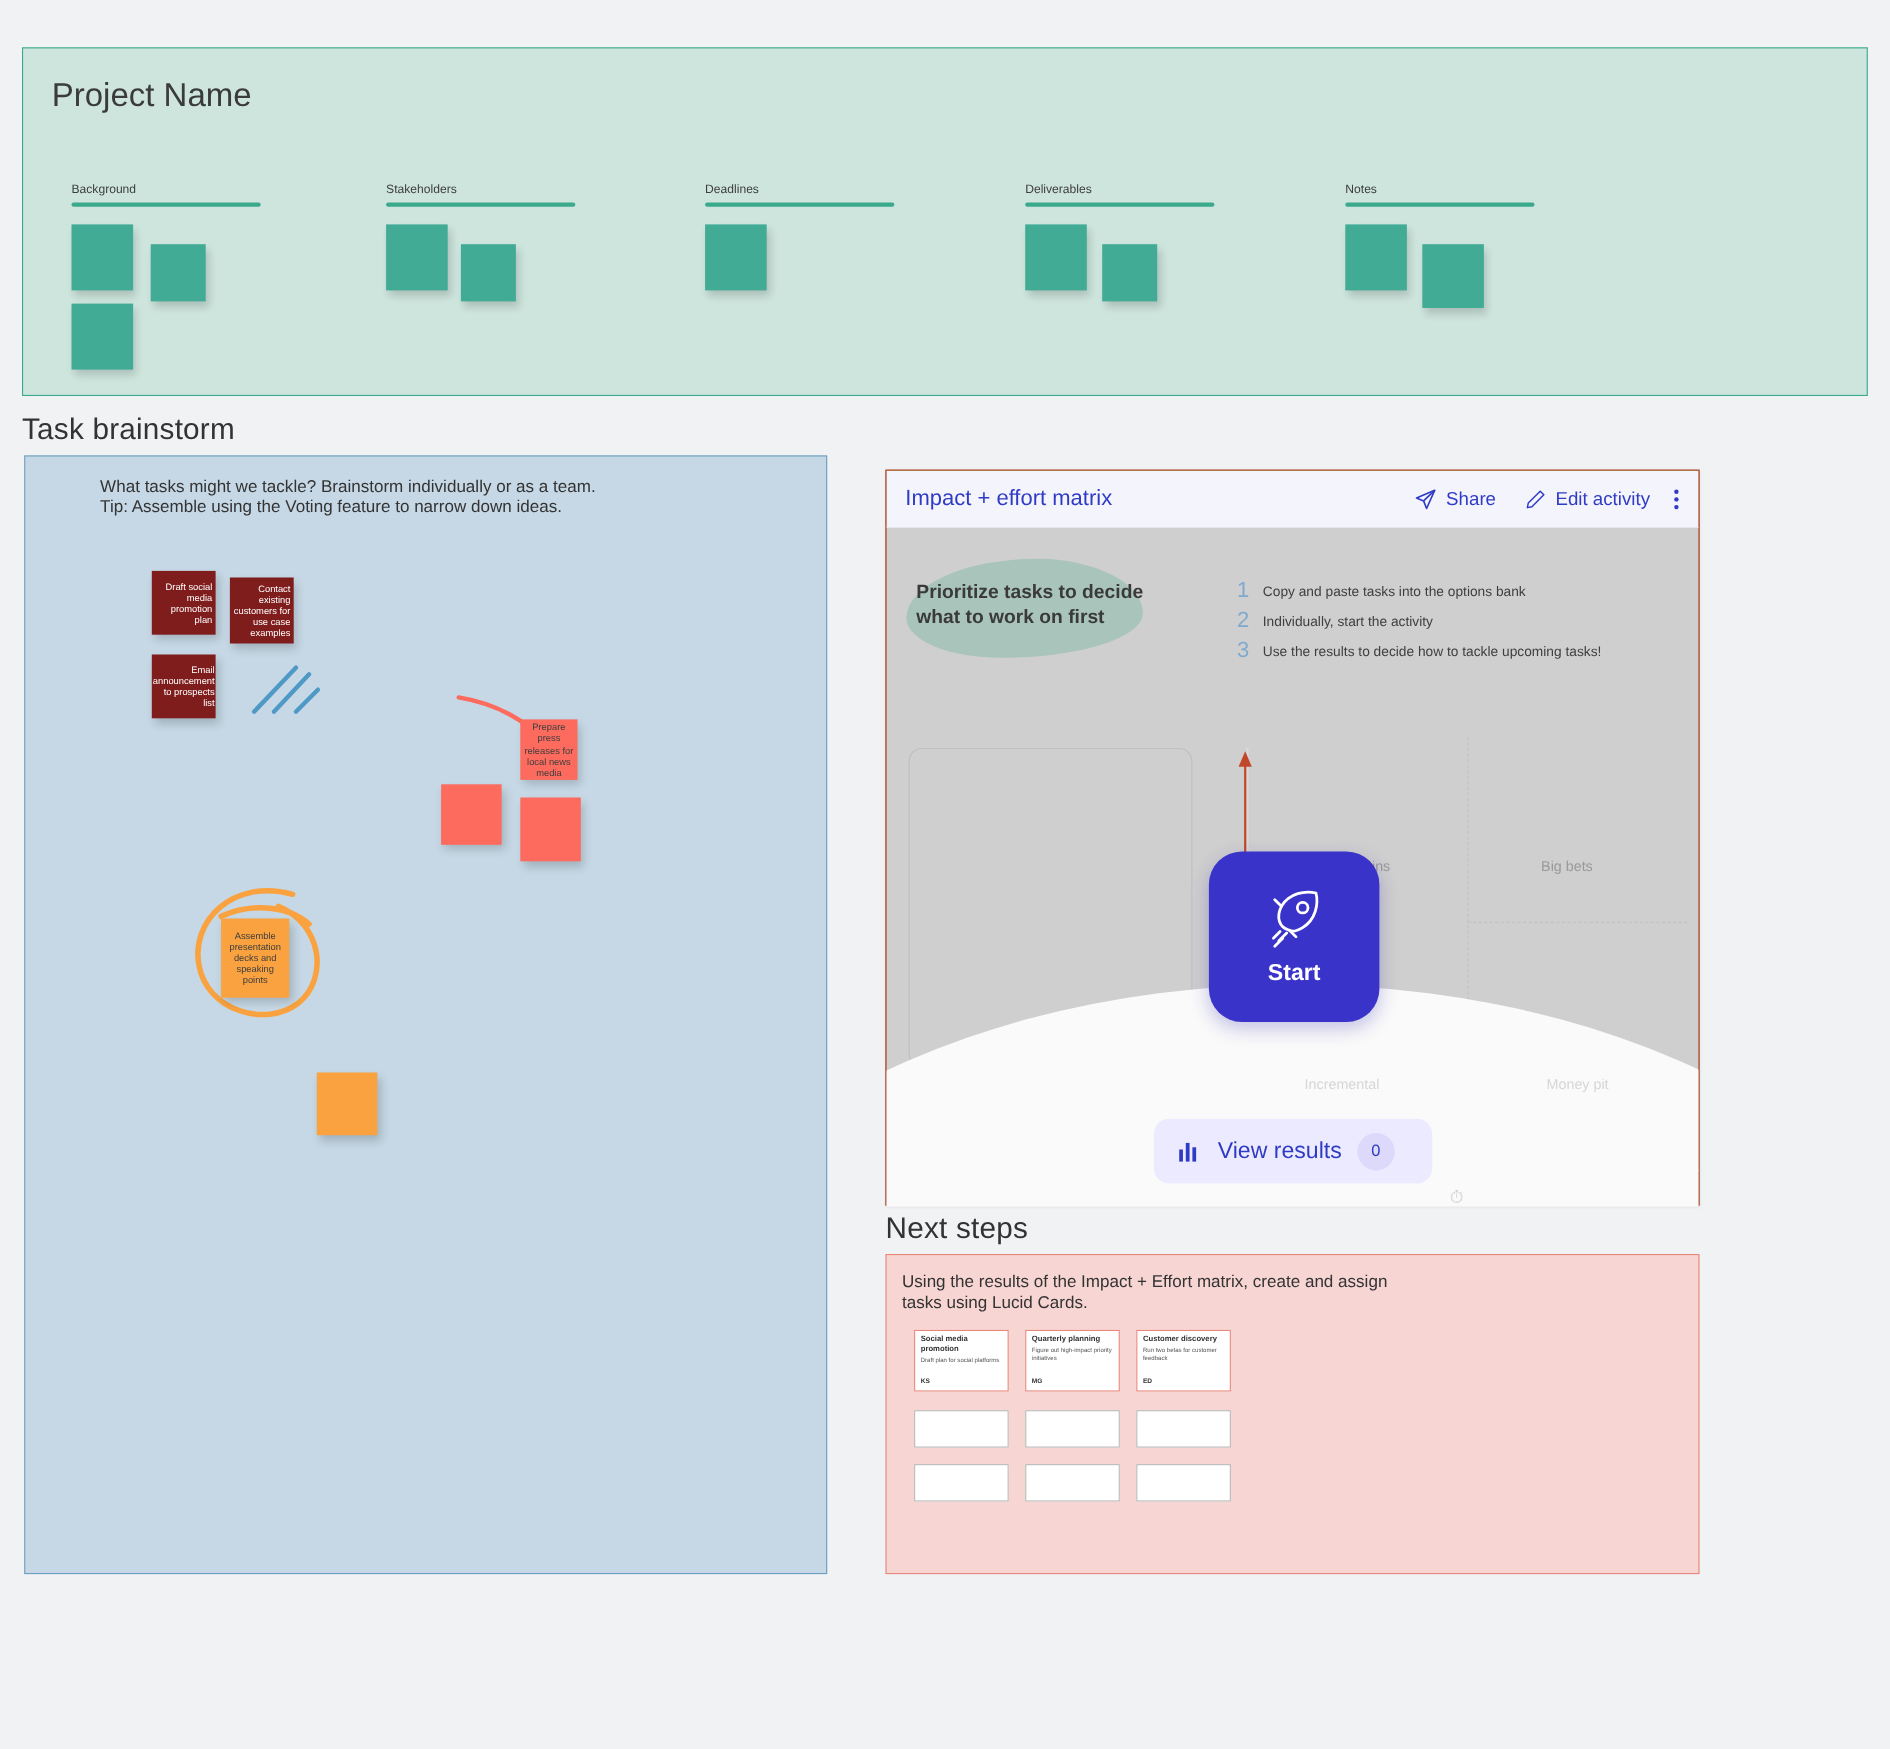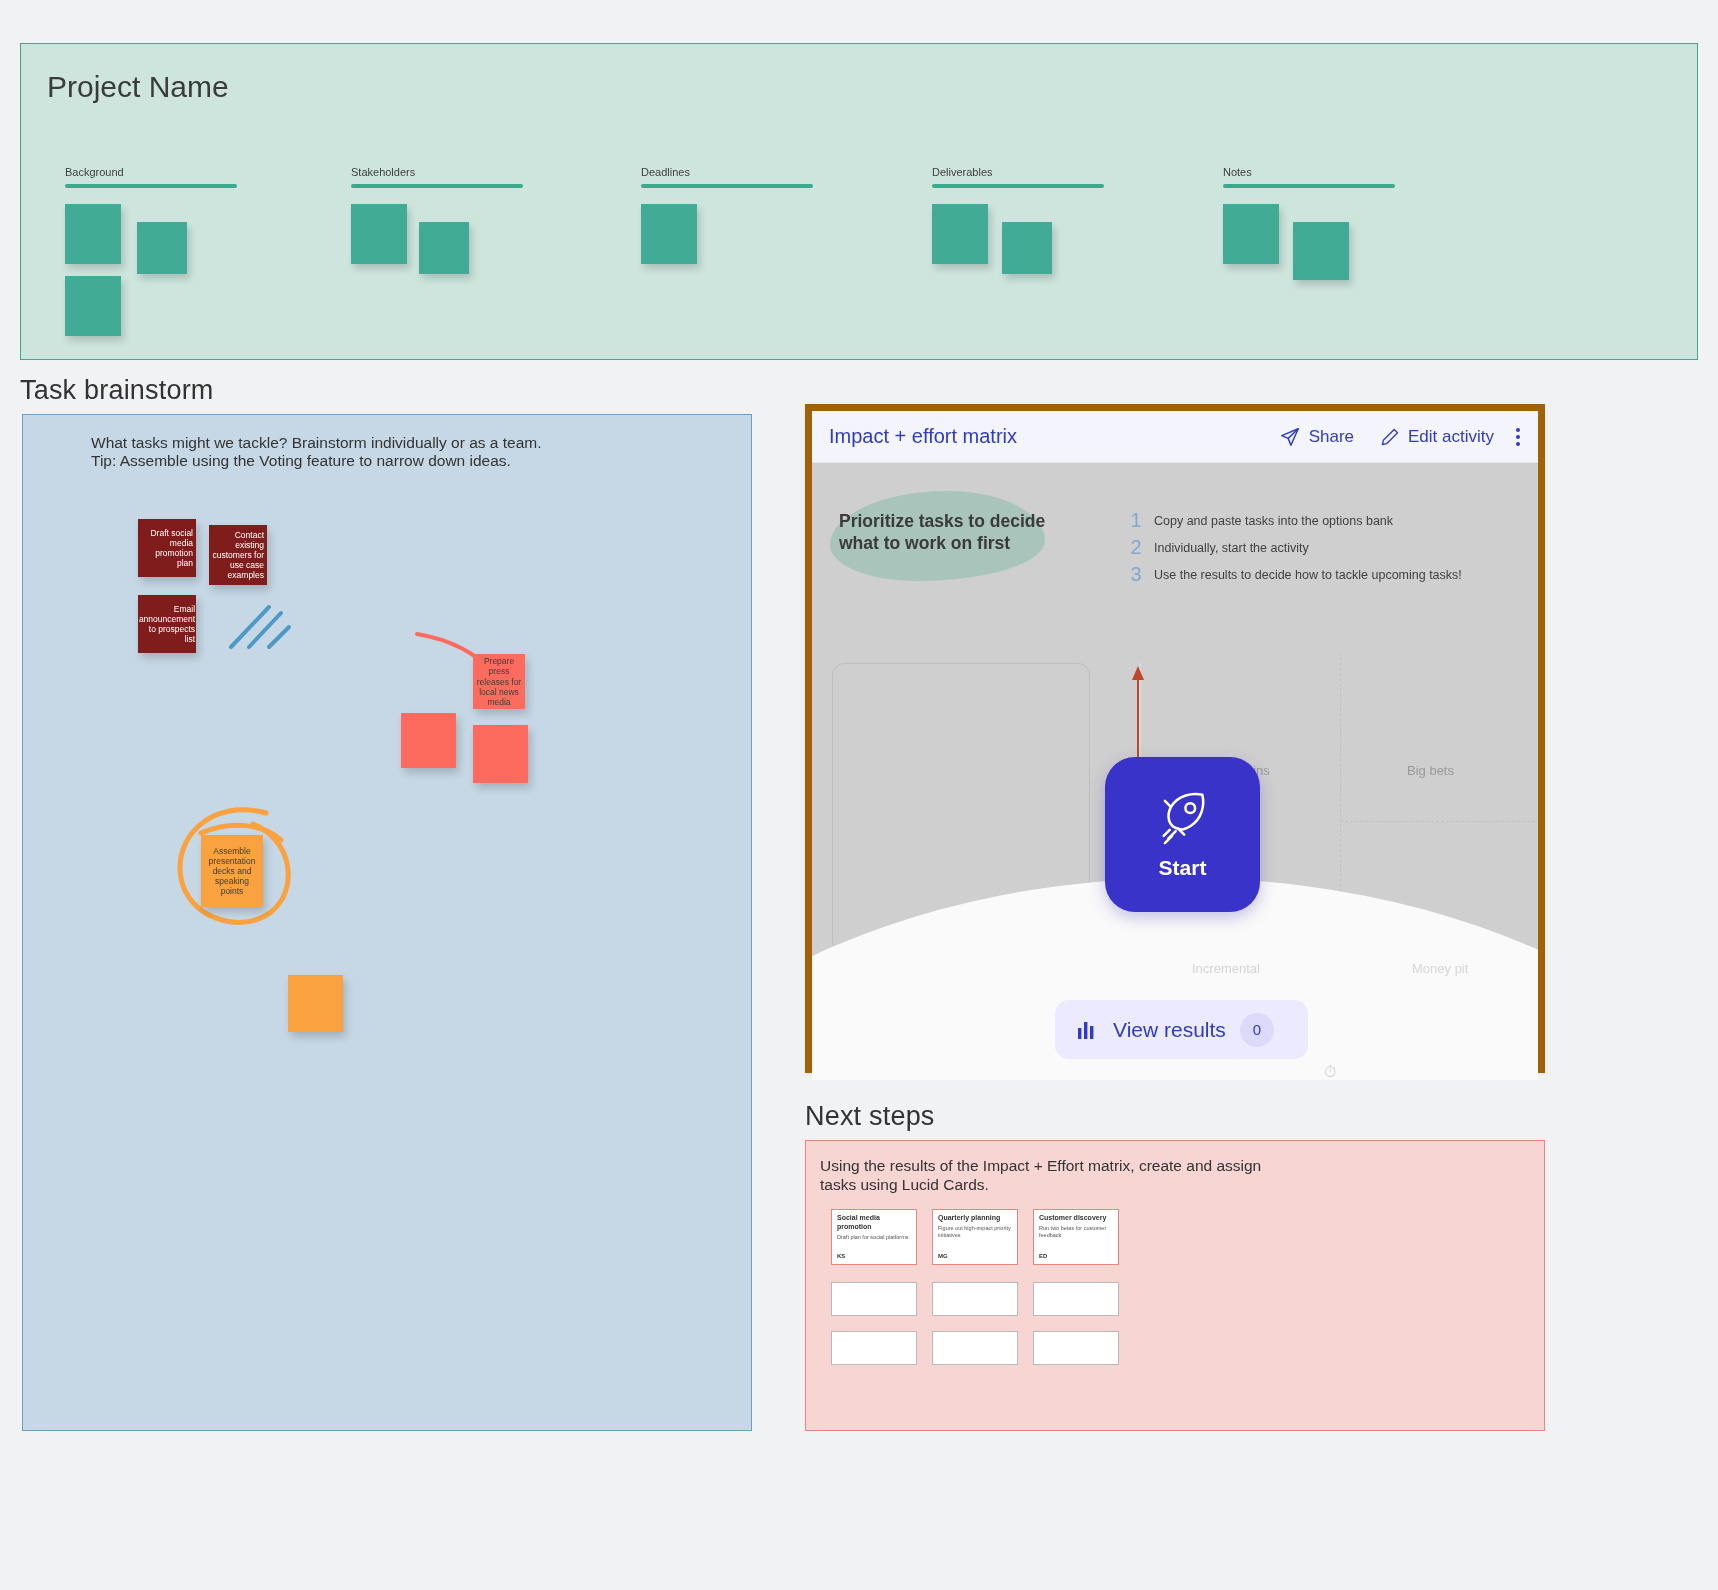--- a/index.html
+++ b/index.html
@@ -66,24 +66,24 @@
     line-height:1.18;
     padding:3px;
   }
   .sticky.blue{ background:#7f1d1d; color:#ffffff; font-size:8.5px;text-align:right; }
   .sticky.red { background:#fc6b5e; color:#3d3d3d; font-size:8.5px; }
   .sticky.orange{ background:#f9a council; }
   .sticky.orange{ background:#f9a23f; color:#3d3d3d; font-size:8.5px; }
 
   
   #activity-card{
-    position:absolute; left:805px; top:404px;
+    position:absolute; left:805px; top:427px;
     width:740px; height:669px;
     background:#be185d;
-    border:7px solid #a16207;
+    border:1px solid #a16207;
     box-shadow:0 1px 3px rgba(0,0,0,.08);
   }
   #activity-header{
     height:52px; background:#f4f4fd;
     display:flex; align-items:center;
     padding:0 18px 0 17px;
     border-bottom:1px solid #e5e5f1;
   }
   #activity-title{ font-size:20px; color:#2f3bc4; flex:1; }
   .hdr-action{

